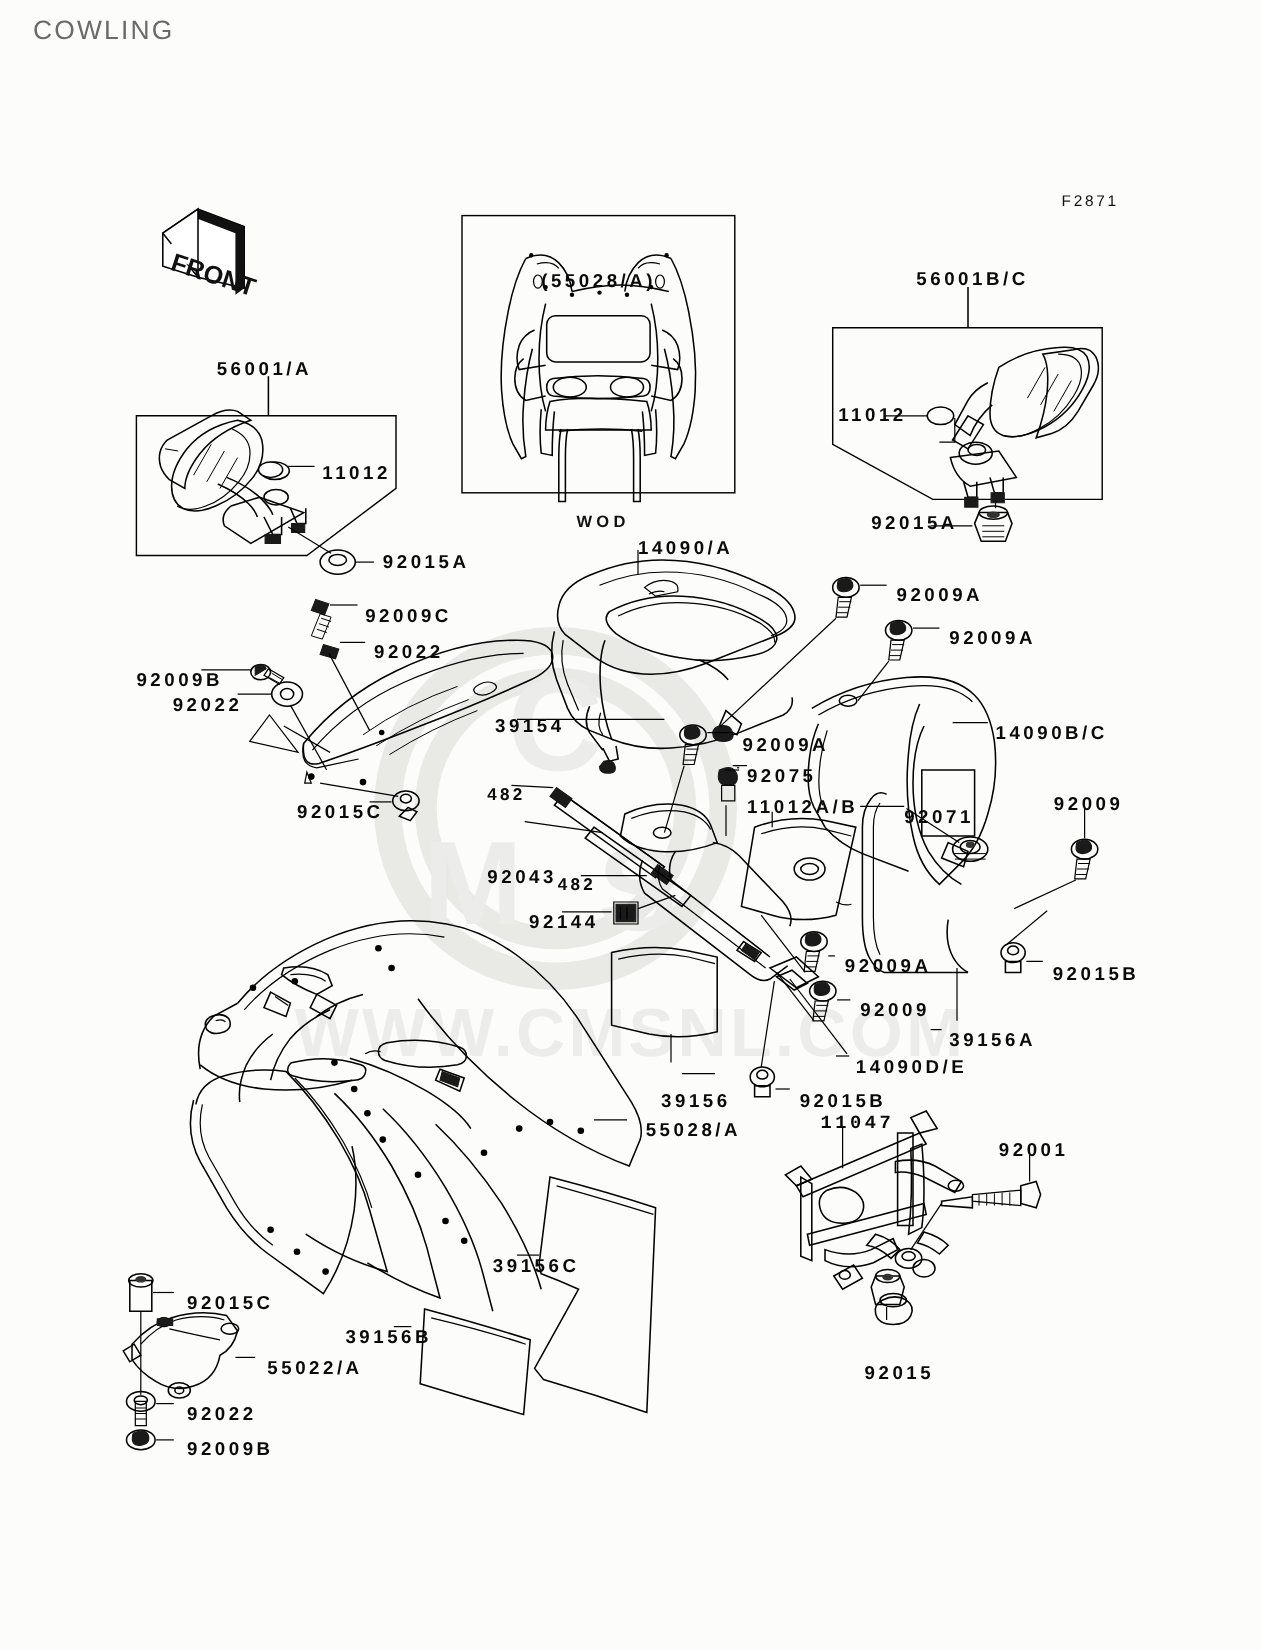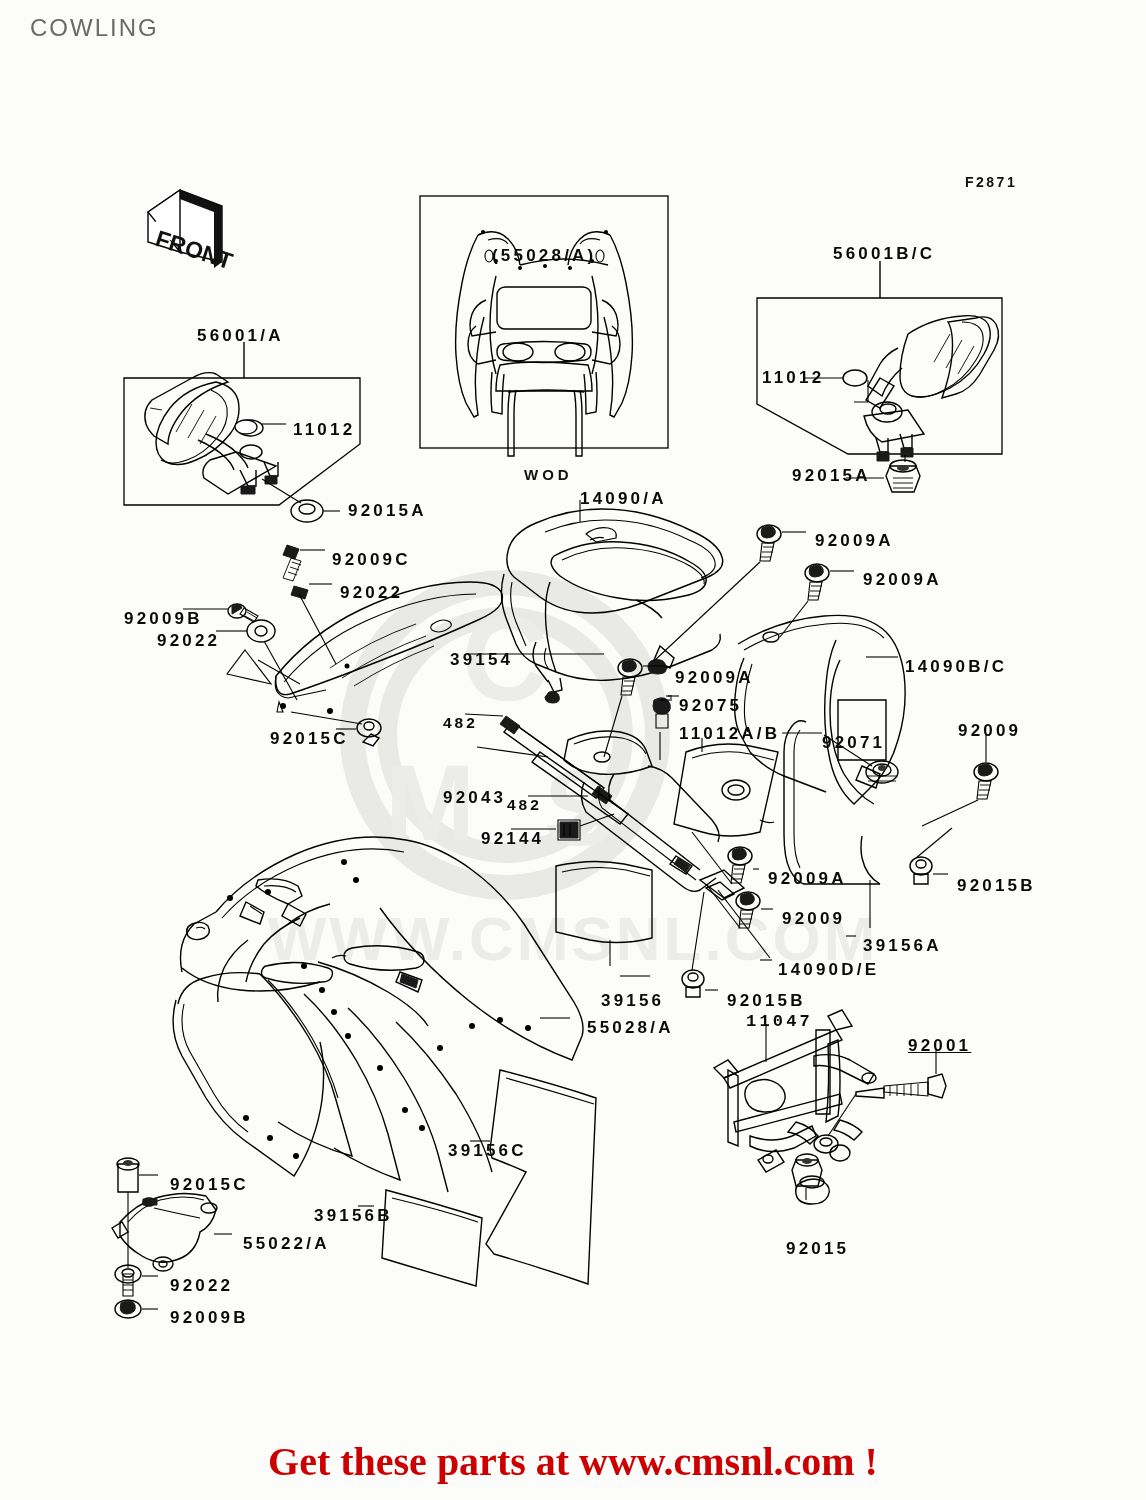--- a/index.html
+++ b/index.html
@@ -10,21 +10,21 @@
     position:relative;overflow:hidden;
   }
   #stage{position:absolute;left:0;top:0;width:1146px;height:1500px;}
   .page-title{
     position:absolute;left:30px;top:14px;
     font-size:24px;letter-spacing:2px;color:#6a6a6a;
     font-family:"Liberation Sans", sans-serif;
   }
   .corner-code{
     position:absolute;left:965px;top:174px;
-    font-size:14px;letter-spacing:2.5px;color:#111;font-weight:bold;
+    font-size:14px;letter-spacing:2.5px;color:#111;font-weight:normal;
     font-family:"Liberation Sans", sans-serif;
   }
   .lbl{
     position:absolute;
     font-size:17px;letter-spacing:3.2px;color:#0a0a0a;font-weight:bold;
     white-space:nowrap;
     font-family:"Liberation Sans", sans-serif;
   }
   .lbl.sm{font-size:15.5px;letter-spacing:3px;}
   .wod{
@@ -561,26 +561,25 @@
   <div class="lbl" style="left:481px;top:829px;">92144</div>
   <div class="lbl" style="left:768px;top:869px;">92009A</div>
   <div class="lbl" style="left:957px;top:876px;">92015B</div>
   <div class="lbl" style="left:782px;top:909px;">92009</div>
   <div class="lbl" style="left:863px;top:936px;">39156A</div>
   <div class="lbl" style="left:601px;top:975px;margin-top:16px;">39156</div>
   <div class="lbl" style="left:778px;top:960px;">14090D/E</div>
   <div class="lbl" style="left:727px;top:991px;">92015B</div>
   <div class="lbl" style="left:587px;top:1018px;">55028/A</div>
   <div class="lbl" style="left:746px;top:1012px;font-family:Liberation Mono, monospace;">11047</div>
-  <div class="lbl" style="left:908px;top:1036px;text-decoration:underline;">92001</div>
+  <div class="lbl" style="left:908px;top:1036px;">92001</div>
   <div class="lbl" style="left:786px;top:1211px;margin-top:28px;">92015</div>
   <div class="lbl" style="left:428px;top:1141px;margin-left:20px;">39156C</div>
   <div class="lbl" style="left:314px;top:1206px;">39156B</div>
   <div class="lbl" style="left:170px;top:1175px;">92015C</div>
   <div class="lbl" style="left:243px;top:1234px;">55022/A</div>
   <div class="lbl" style="left:170px;top:1276px;">92022</div>
   <div class="lbl" style="left:170px;top:1308px;">92009B</div>
 
   <div class="wod">WOD</div>
 
-  <div class="footer">Get these parts at www.cmsnl.com !</div>
 
 </div>
 
 </body></html>

